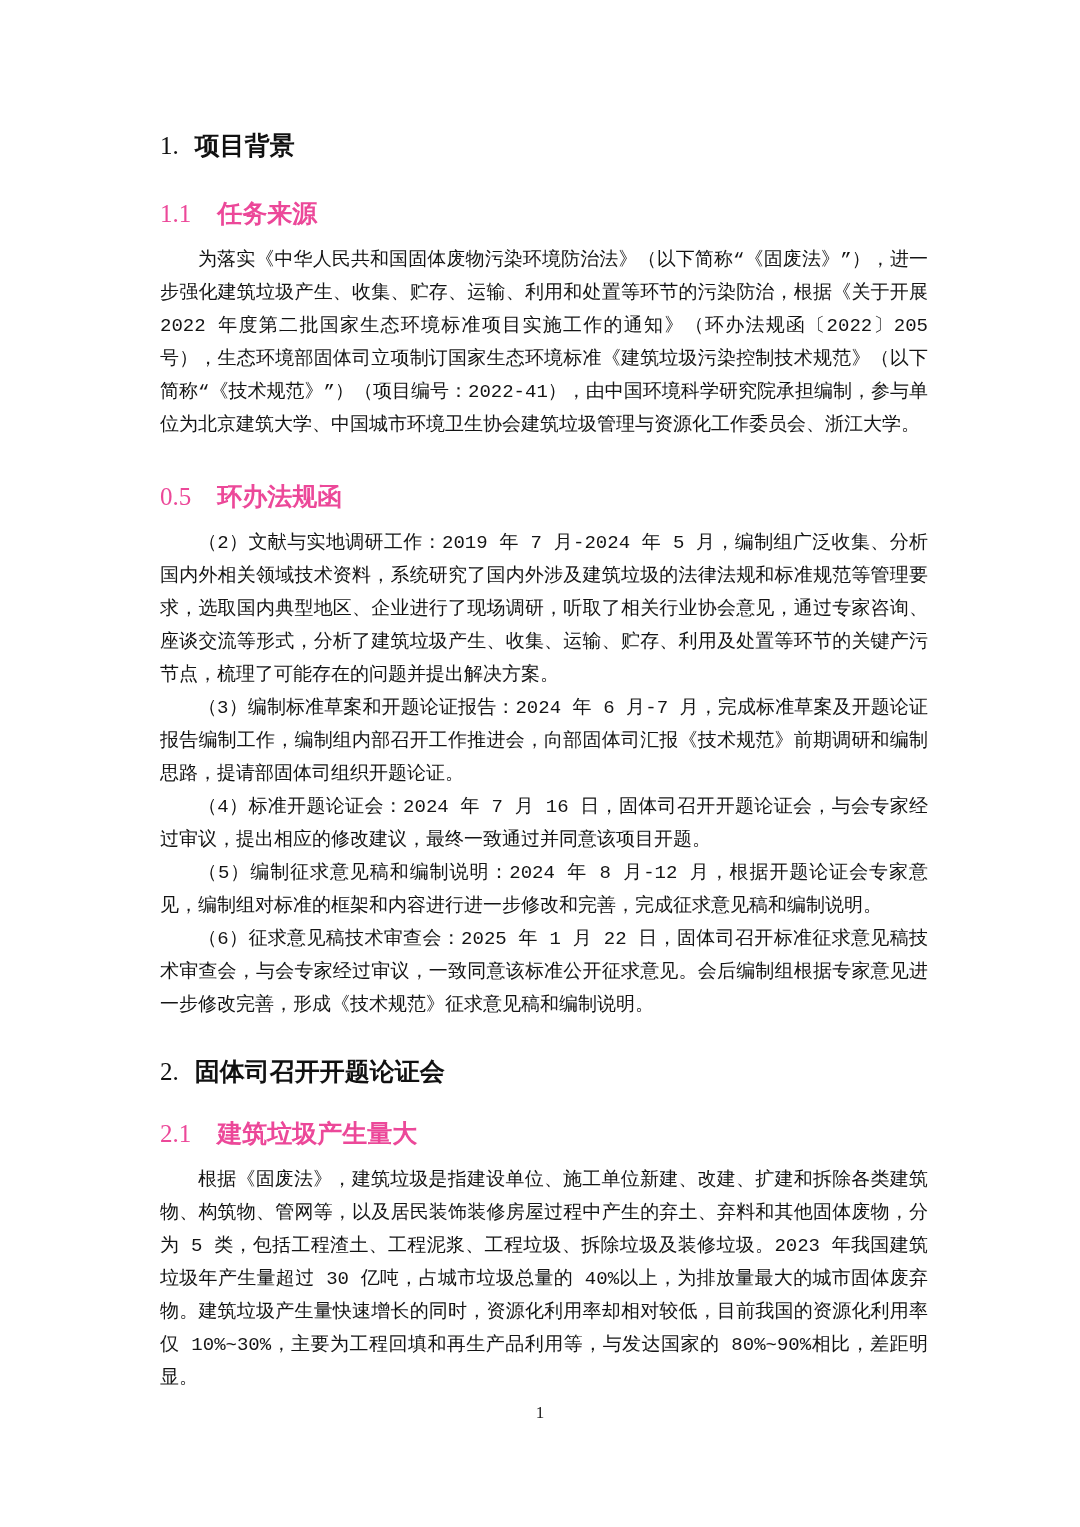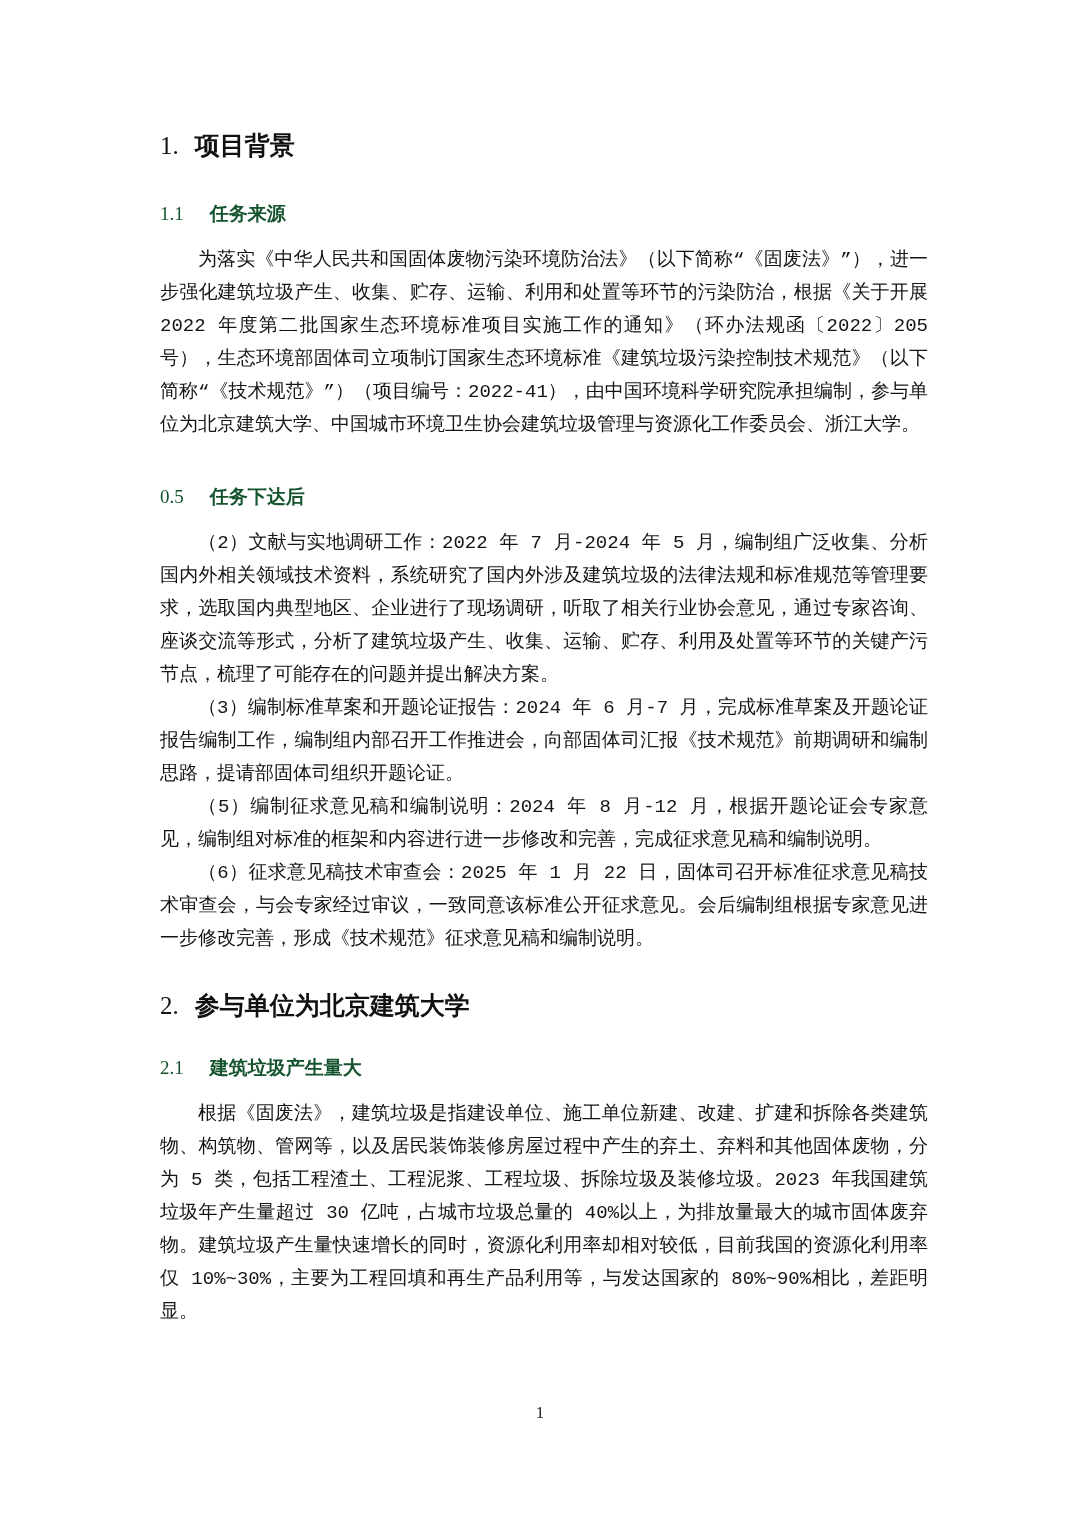--- a/index.html
+++ b/index.html
@@ -31,25 +31,25 @@
   h1.sec-heading.sec-2 {
     margin-top: 32px;
   }
   h1.sec-heading .h-num {
     font-family: "Liberation Serif", "DejaVu Serif", serif;
     font-weight: normal;
     margin-right: 16px;
   }
   h2.sub-heading {
     margin: 40px 0 16px 0;
-    font-size: 19px;
+    font-size: 25px;
     line-height: 29px;
     font-weight: bold;
     font-family: "Liberation Sans", "DejaVu Sans", sans-serif;
-    color: #14532d;
+    color: #ec4899;
   }
   h2.sub-heading .h-num {
     font-family: "Liberation Serif", "DejaVu Serif", serif;
     font-weight: normal;
     margin-right: 26px;
   }
   p.body-par {
     margin: 0;
     font-size: 19px;
     line-height: 33px;
@@ -77,31 +77,32 @@
     <h1 class="sec-heading">
       <span class="h-num">1.</span><span class="h-text">项目背景</span>
     </h1>
 
     <h2 class="sub-heading" style="margin-top:36px">
       <span class="h-num">1.1</span><span class="h-text">任务来源</span>
     </h2>
     <p class="body-par">为落实《中华人民共和国固体废物污染环境防治法》（以下简称“《固废法》”），进一步强化建筑垃圾产生、收集、贮存、运输、利用和处置等环节的污染防治，根据《关于开展 2022 年度第二批国家生态环境标准项目实施工作的通知》（环办法规函〔2022〕205 号），生态环境部固体司立项制订国家生态环境标准《建筑垃圾污染控制技术规范》（以下简称“《技术规范》”）（项目编号：2022-41），由中国环境科学研究院承担编制，参与单位为北京建筑大学、中国城市环境卫生协会建筑垃圾管理与资源化工作委员会、浙江大学。</p>
 
     <h2 class="sub-heading">
-      <span class="h-num">0.5</span><span class="h-text">任务下达后</span>
+      <span class="h-num">0.5</span><span class="h-text">环办法规函</span>
     </h2>
-    <p class="body-par">（2）文献与实地调研工作：2022 年 7 月-2024 年 5 月，编制组广泛收集、分析国内外相关领域技术资料，系统研究了国内外涉及建筑垃圾的法律法规和标准规范等管理要求，选取国内典型地区、企业进行了现场调研，听取了相关行业协会意见，通过专家咨询、座谈交流等形式，分析了建筑垃圾产生、收集、运输、贮存、利用及处置等环节的关键产污节点，梳理了可能存在的问题并提出解决方案。</p>
+    <p class="body-par">（2）文献与实地调研工作：2019 年 7 月-2024 年 5 月，编制组广泛收集、分析国内外相关领域技术资料，系统研究了国内外涉及建筑垃圾的法律法规和标准规范等管理要求，选取国内典型地区、企业进行了现场调研，听取了相关行业协会意见，通过专家咨询、座谈交流等形式，分析了建筑垃圾产生、收集、运输、贮存、利用及处置等环节的关键产污节点，梳理了可能存在的问题并提出解决方案。</p>
     <p class="body-par">（3）编制标准草案和开题论证报告：2024 年 6 月-7 月，完成标准草案及开题论证报告编制工作，编制组内部召开工作推进会，向部固体司汇报《技术规范》前期调研和编制思路，提请部固体司组织开题论证。</p>
+    <p class="body-par">（4）标准开题论证会：2024 年 7 月 16 日，固体司召开开题论证会，与会专家经过审议，提出相应的修改建议，最终一致通过并同意该项目开题。</p>
     <p class="body-par">（5）编制征求意见稿和编制说明：2024 年 8 月-12 月，根据开题论证会专家意见，编制组对标准的框架和内容进行进一步修改和完善，完成征求意见稿和编制说明。</p>
     <p class="body-par">（6）征求意见稿技术审查会：2025 年 1 月 22 日，固体司召开标准征求意见稿技术审查会，与会专家经过审议，一致同意该标准公开征求意见。会后编制组根据专家意见进一步修改完善，形成《技术规范》征求意见稿和编制说明。</p>
   </section>
 
   <section>
     <h1 class="sec-heading sec-2">
-      <span class="h-num">2.</span><span class="h-text">参与单位为北京建筑大学</span>
+      <span class="h-num">2.</span><span class="h-text">固体司召开开题论证会</span>
     </h1>
 
     <h2 class="sub-heading" style="margin-top:16px">
       <span class="h-num">2.1</span><span class="h-text">建筑垃圾产生量大</span>
     </h2>
     <p class="body-par">根据《固废法》，建筑垃圾是指建设单位、施工单位新建、改建、扩建和拆除各类建筑物、构筑物、管网等，以及居民装饰装修房屋过程中产生的弃土、弃料和其他固体废物，分为 5 类，包括工程渣土、工程泥浆、工程垃圾、拆除垃圾及装修垃圾。2023 年我国建筑垃圾年产生量超过 30 亿吨，占城市垃圾总量的 40%以上，为排放量最大的城市固体废弃物。建筑垃圾产生量快速增长的同时，资源化利用率却相对较低，目前我国的资源化利用率仅 10%~30%，主要为工程回填和再生产品利用等，与发达国家的 80%~90%相比，差距明显。</p>
   </section>
 
   <div class="page-number">1</div>
 </div>

